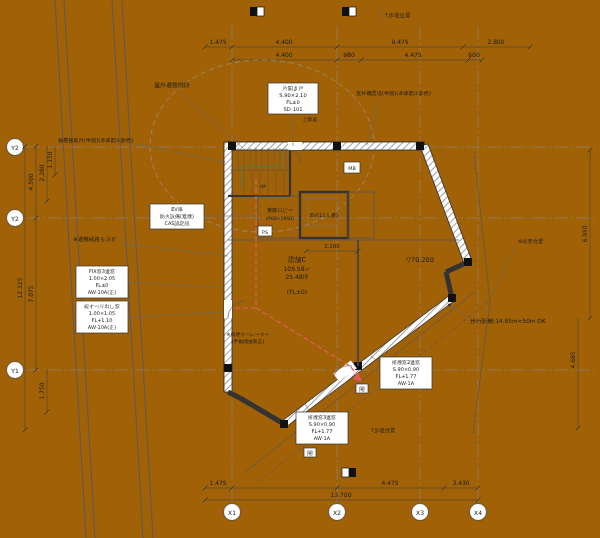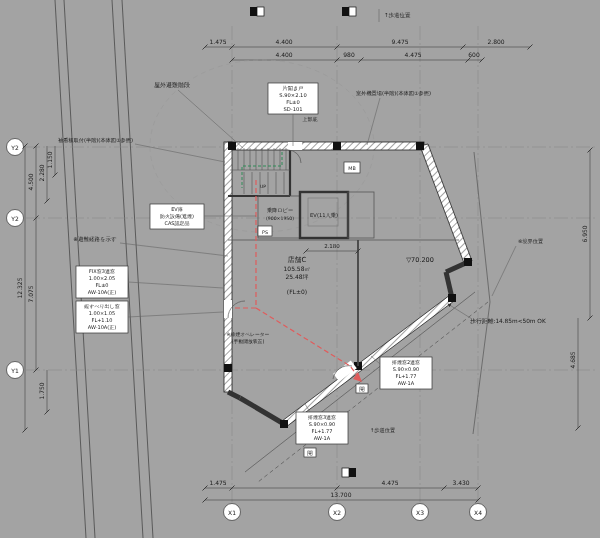--- a/index.html
+++ b/index.html
@@ -1,16 +1,16 @@
 <!DOCTYPE html>
 <html><head>
 <meta charset="utf-8">
 <style>
   html,body{margin:0;padding:0;background:#ffffff;}
-  .page{width:600px;height:538px;position:relative;background:#a3a3a3;overflow:hidden;
+  .page{width:600px;height:538px;position:relative;background:#a16207;overflow:hidden;
         font-family:"DejaVu Sans","Liberation Sans",sans-serif;}
   svg text{font-family:"DejaVu Sans","Liberation Sans",sans-serif;fill:#1a1a1a;}
   .grid{stroke:#8a8a8a;stroke-width:.6;stroke-dasharray:14 3 2 3;fill:none;}
   .dim{stroke:#444;stroke-width:.6;fill:none;}
   .tk{stroke:#333;stroke-width:.9;}
   .thin{stroke:#555;stroke-width:.7;fill:none;}
   .ldr{stroke:#666;stroke-width:.6;fill:none;}
   .wall5{stroke:#333;stroke-width:5;fill:none;}
   .box{fill:#fff;stroke:#333;stroke-width:.7;}
   .road{stroke:#5a5a5a;stroke-width:1;fill:none;}

